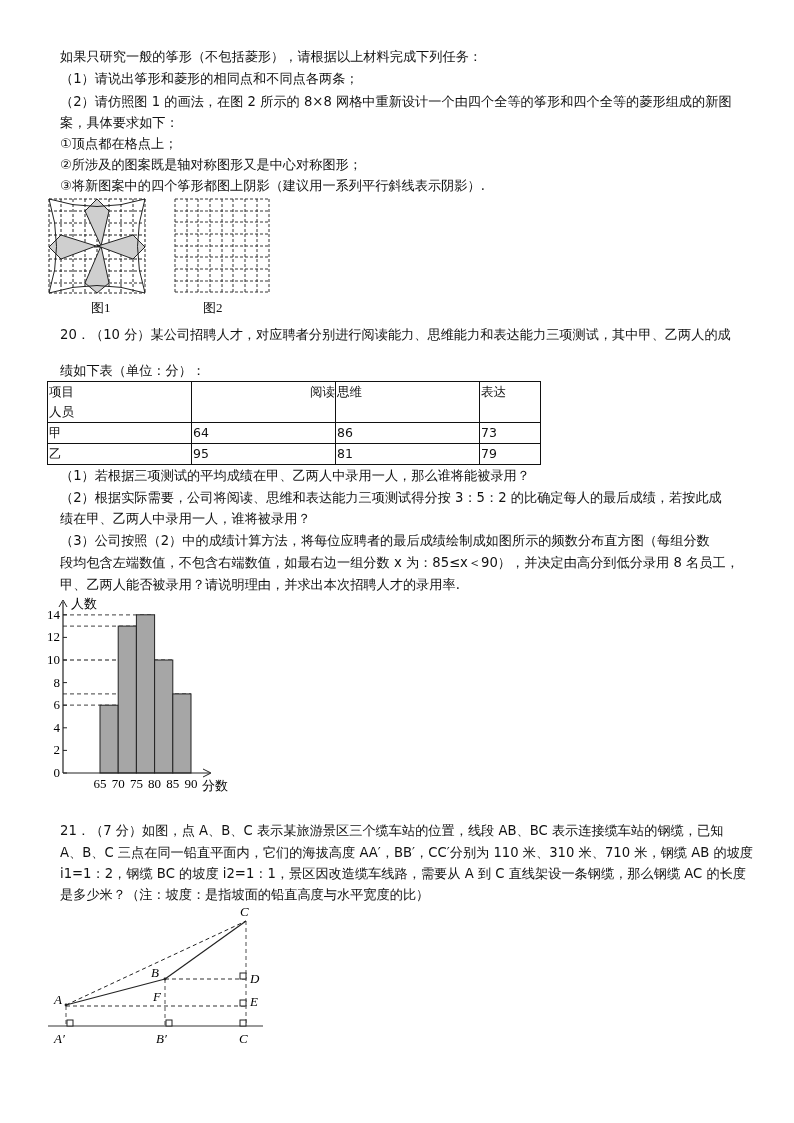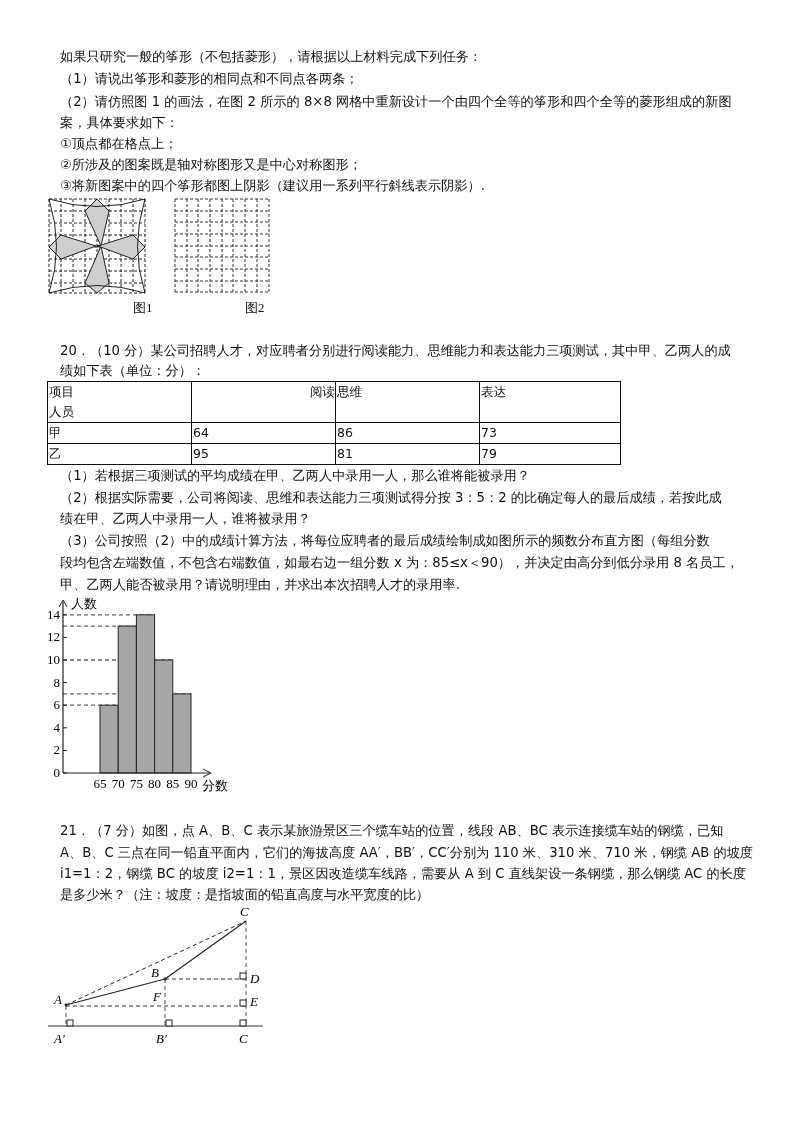--- a/index.html
+++ b/index.html
@@ -1,20 +1,20 @@
 <!DOCTYPE html>
 <html><head>
 <meta charset="utf-8">
 <style>
   html, body { margin:0; padding:0; background:#ffffff; }
   body { width:794px; height:1123px; position:relative; overflow:hidden;
          font-family:"DejaVu Sans", "Liberation Sans", sans-serif; color:#111; }
   .line { position:absolute; left:47px; font-size:13.2px; line-height:20px; white-space:nowrap; letter-spacing:0;margin-left:13px; }
-  .caption { position:absolute; font-family:"Liberation Serif","DejaVu Serif",serif; font-size:13px;margin-left:42px; }
-  table.scores { position:absolute; left:47px; top:381px; width:574px; border-collapse:collapse; font-size:12.5px; }
+  .caption { position:absolute; font-family:"Liberation Serif","DejaVu Serif",serif; font-size:13px; }
+  table.scores { position:absolute; left:47px; top:381px; width:494px; border-collapse:collapse; font-size:12.5px; }
   table.scores td { border:1.3px solid #111; padding:0 0 0 1px; vertical-align:top; line-height:20px; }
   table.scores td.c0 { width:142px; }
   table.scores td.c1 { width:142px;text-align:right; }
   table.scores td.c2 { width:142px; }
   svg text.axis { font-family:"Liberation Serif","DejaVu Serif",serif; font-size:13px; }
   svg text.lbl { font-family:"Liberation Serif","DejaVu Serif",serif; font-style:italic; font-size:13px; }
   svg text.cn { font-family:"DejaVu Sans", sans-serif; font-size:13px; }
 </style>
 </head>
 <body>
@@ -81,21 +81,21 @@
     <line x1="38" y1="3" x2="38" y2="96"></line>
       <line x1="50" y1="3" x2="50" y2="96"></line>
       <line x1="61" y1="3" x2="61" y2="96"></line>
     <line x1="73" y1="3" x2="73" y2="96"></line>
       <line x1="85" y1="3" x2="85" y2="96"></line>
       <line x1="97" y1="3" x2="97" y2="96"></line>
   </g>
 </svg>
 <div class="caption" style="left:203px;top:299px">图2</div>
 
-<div class="line" style="top:341px">20．（10 分）某公司招聘人才，对应聘者分别进行阅读能力、思维能力和表达能力三项测试，其中甲、乙两人的成</div>
+<div class="line" style="top:325px">20．（10 分）某公司招聘人才，对应聘者分别进行阅读能力、思维能力和表达能力三项测试，其中甲、乙两人的成</div>
 <div class="line" style="top:361px">绩如下表（单位：分）：</div>
 
 <table class="scores">
   <tbody>
       <tr>
     <td class="c0" style="height:40px">
       <div>项目</div>
       <div>人员</div>
     </td>
     <td class="c1">阅读</td>

